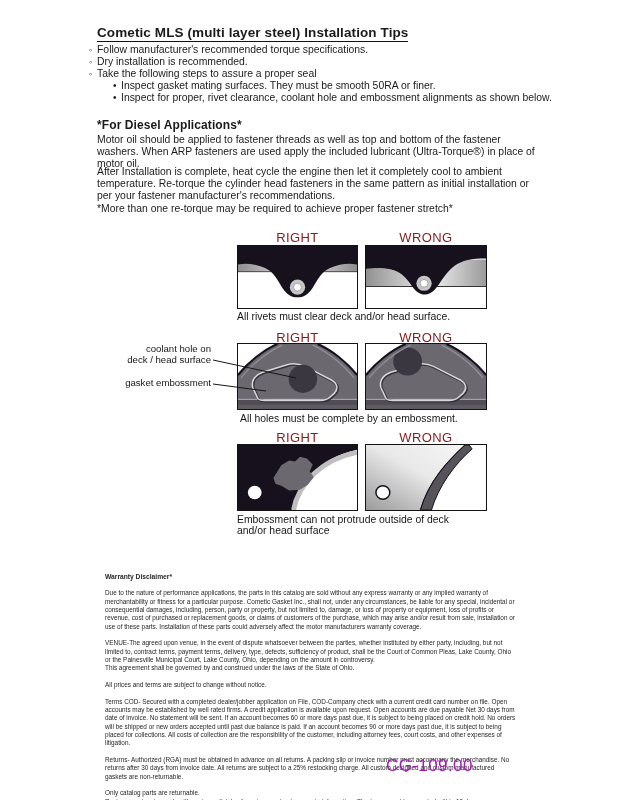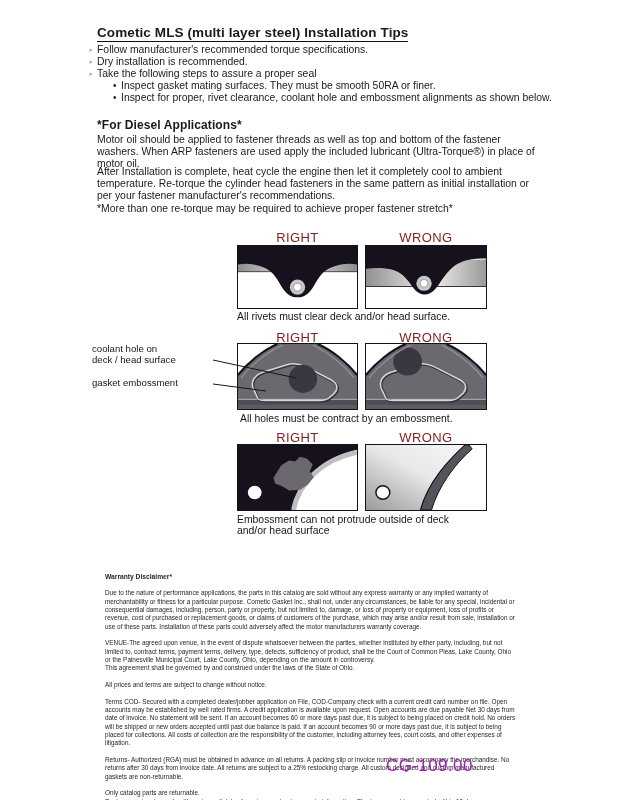--- a/index.html
+++ b/index.html
@@ -22,21 +22,21 @@
   .p1{top:134px;}
   .p2{top:166px;}
   .p3{top:203px;}
   
   .rw-label{position:absolute;font-size:13px;letter-spacing:.4px;text-align:center;color:#7f1d1d;}
   .lab-l{left:237px;width:121px;}
   .lab-r{left:365px;width:122px;}
   .dbox{position:absolute;border:1.6px solid #131313;box-sizing:border-box;background:#fff;z-index:1;}
   .dbox svg{display:block;width:100%;height:100%;}
   .cap{position:absolute;font-size:10.4px;line-height:11.2px;color:#161616;}
-  .ann{position:absolute;left:92px;width:119px;text-align:left;font-size:9.6px;line-height:11px;color:#161616;}
+  .ann{position:absolute;left:92px;width:119px;text-align:right;font-size:9.6px;line-height:11px;color:#161616;}
   .ptr{position:absolute;left:0;top:0;width:618px;height:800px;pointer-events:none;z-index:3;}
   
   .disc{position:absolute;left:105px;top:573px;width:412px;font-size:6.4px;line-height:8.35px;color:#262626;}
   .disc .dh{font-weight:bold;font-size:6.7px;margin:0 0 8px 0;}
   .disc p{margin:0 0 8.3px 0;}
   .disc p.tight{margin:0;}
   .disc p.afterTight{margin:0 0 8.3px 0;}
   .footer-code{position:absolute;left:386px;top:756px;font-size:17px;letter-spacing:.4px;color:#a21caf;}
 </style>
 </head>
@@ -142,21 +142,21 @@
       <path d="M21,57 L16,46 C14,39 18,33 26,30 L50,22.5 C56,20.5 63,21 69,24 L96,38 C102,41.5 103,47 99,51.5 L94,56 C91.5,58.5 88,59 84,59 L28,59 C24,59 22,58.5 21,57 Z" fill="none" stroke="#34313a" stroke-width="2.6"></path>
       <path d="M21,57 L16,46 C14,39 18,33 26,30 L50,22.5 C56,20.5 63,21 69,24 L96,38 C102,41.5 103,47 99,51.5 L94,56 C91.5,58.5 88,59 84,59 L28,59 C24,59 22,58.5 21,57 Z" fill="none" stroke="#d6d6d6" stroke-width="1.6" transform="translate(-0.9,-0.9)"></path>
       <circle cx="42" cy="18" r="14.5" fill="#3a3740"></circle>
       <path d="M40,0 C26,6 10,19 0,32" stroke="#17101d" stroke-width="2.2" fill="none"></path>
       <path d="M45,1.2 C31,7.5 14,21 3,35" stroke="#918e97" stroke-width="1.4" fill="none"></path>
       <path d="M81,0 C95,6 111,19 121,32" stroke="#17101d" stroke-width="2.2" fill="none"></path>
       <path d="M76,1.2 C90,7.5 107,21 118,35" stroke="#918e97" stroke-width="1.4" fill="none"></path>
     </svg>
   </div>
 
-  <div class="cap" style="left:240px;top:413px">All holes must be contract by an embossment.</div>
+  <div class="cap" style="left:240px;top:413px">All holes must be complete by an embossment.</div>
 
   <svg class="ptr">
     <line x1="213" y1="360" x2="296" y2="378" stroke="#161616" stroke-width="1"></line>
     <line x1="213" y1="384" x2="266" y2="391" stroke="#161616" stroke-width="1"></line>
   </svg>
 
   <div class="rw-label lab-l" style="top:430px">RIGHT</div>
   <div class="rw-label lab-r" style="top:430px">WRONG</div>
 
   <div class="dbox" style="left:237px;top:444px;width:121px;height:67px">

